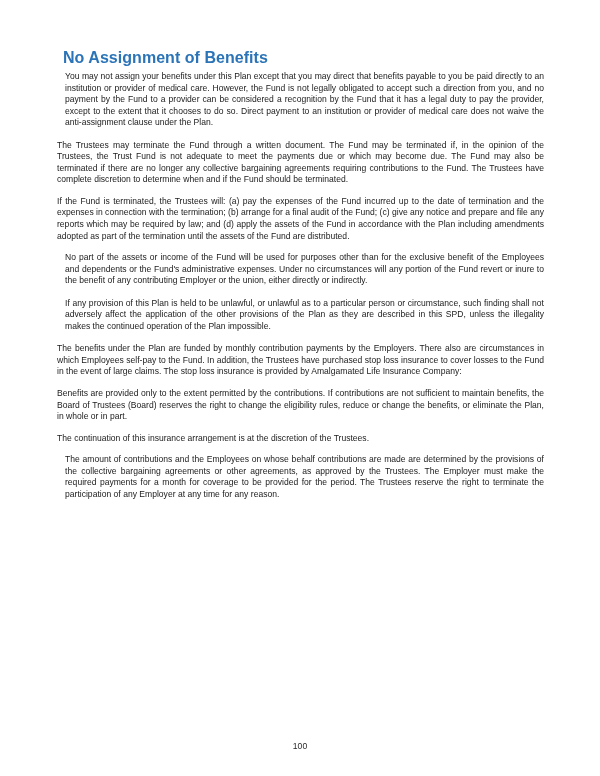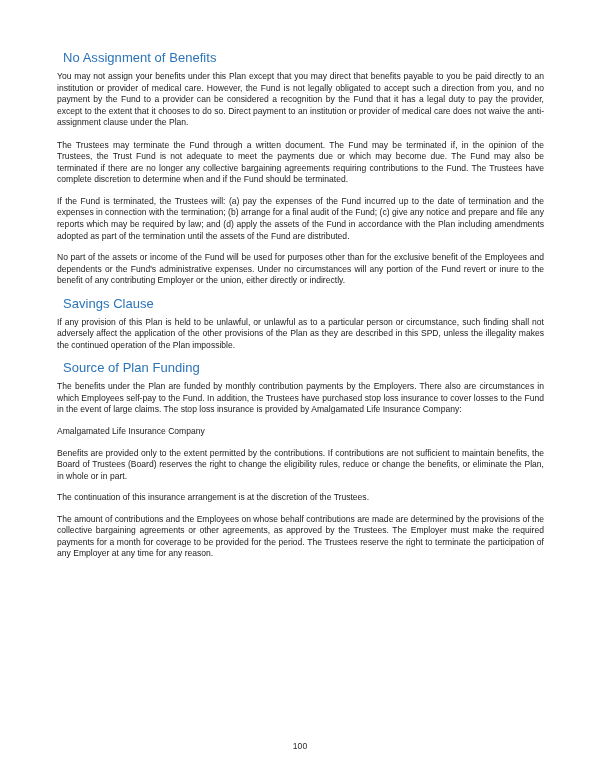--- a/index.html
+++ b/index.html
@@ -23,39 +23,40 @@
     height: 776px;
     background: #ffffff;
   }
   .content {
     position: absolute;
     left: 57px;
     top: 52px;
     width: 487px;
   }
   h2.section-heading {
-    font-size: 13px;
+    font-size: 16px;
     line-height: 12px;
-    font-weight: normal;
+    font-weight: bold;
     color: #2b74b8;
     margin: 0 0 7px 0;
     letter-spacing: 0.04px;
     padding-left: 6px;
   }
   .para {
     font-size: 8.55px;
     line-height: 11.55px;
     text-align: justify;
     text-justify: inter-word;
     margin: 0 0 10px 0;
     color: #1a1a1a;
     letter-spacing: 0.01px;
   }
   .para.last-in-section {
     margin-bottom: 11px;
+    margin-left: 8px;
   }
   .address-block {
     font-size: 8.55px;
     line-height: 11.55px;
     text-align: left;
     margin: 0 0 10px 0;
     color: #1a1a1a;
   }
   .address-block div {
     white-space: nowrap;
@@ -78,28 +79,25 @@
 
   <div class="content">
 
     <h2 class="section-heading">No Assignment of Benefits</h2>
     <p class="para last-in-section">You may not assign your benefits under this Plan except that you may direct that benefits payable to you be paid directly to an institution or provider of medical care. However, the Fund is not legally obligated to accept such a direction from you, and no payment by the Fund to a provider can be considered a recognition by the Fund that it has a legal duty to pay the provider, except to the extent that it chooses to do so. Direct payment to an institution or provider of medical care does not waive the anti-assignment clause under the Plan.</p>
 
     <p class="para">The Trustees may terminate the Fund through a written document. The Fund may be terminated if, in the opinion of the Trustees, the Trust Fund is not adequate to meet the payments due or which may become due. The Fund may also be terminated if there are no longer any collective bargaining agreements requiring contributions to the Fund. The Trustees have complete discretion to determine when and if the Fund should be terminated.</p>
     <p class="para">If the Fund is terminated, the Trustees will: (a) pay the expenses of the Fund incurred up to the date of termination and the expenses in connection with the termination; (b) arrange for a final audit of the Fund; (c) give any notice and prepare and file any reports which may be required by law; and (d) apply the assets of the Fund in accordance with the Plan including amendments adopted as part of the termination until the assets of the Fund are distributed.</p>
     <p class="para last-in-section">No part of the assets or income of the Fund will be used for purposes other than for the exclusive benefit of the Employees and dependents or the Fund's administrative expenses. Under no circumstances will any portion of the Fund revert or inure to the benefit of any contributing Employer or the union, either directly or indirectly.</p>
 
-    <h2 class="section-heading">Savings Clause</h2>
     <p class="para last-in-section">If any provision of this Plan is held to be unlawful, or unlawful as to a particular person or circumstance, such finding shall not adversely affect the application of the other provisions of the Plan as they are described in this SPD, unless the illegality makes the continued operation of the Plan impossible.</p>
 
-    <h2 class="section-heading">Source of Plan Funding</h2>
     <p class="para">The benefits under the Plan are funded by monthly contribution payments by the Employers. There also are circumstances in which Employees self-pay to the Fund. In addition, the Trustees have purchased stop loss insurance to cover losses to the Fund in the event of large claims. The stop loss insurance is provided by Amalgamated Life Insurance Company:</p>
 
     <div class="address-block">
-      <div>Amalgamated Life Insurance Company</div>
     </div>
 
     <p class="para">Benefits are provided only to the extent permitted by the contributions. If contributions are not sufficient to maintain benefits, the Board of Trustees (Board) reserves the right to change the eligibility rules, reduce or change the benefits, or eliminate the Plan, in whole or in part.</p>
     <p class="para">The continuation of this insurance arrangement is at the discretion of the Trustees.</p>
     <p class="para last-in-section">The amount of contributions and the Employees on whose behalf contributions are made are determined by the provisions of the collective bargaining agreements or other agreements, as approved by the Trustees. The Employer must make the required payments for a month for coverage to be provided for the period. The Trustees reserve the right to terminate the participation of any Employer at any time for any reason.</p>
 
   </div>
 
   <div class="page-number">100</div>
 

